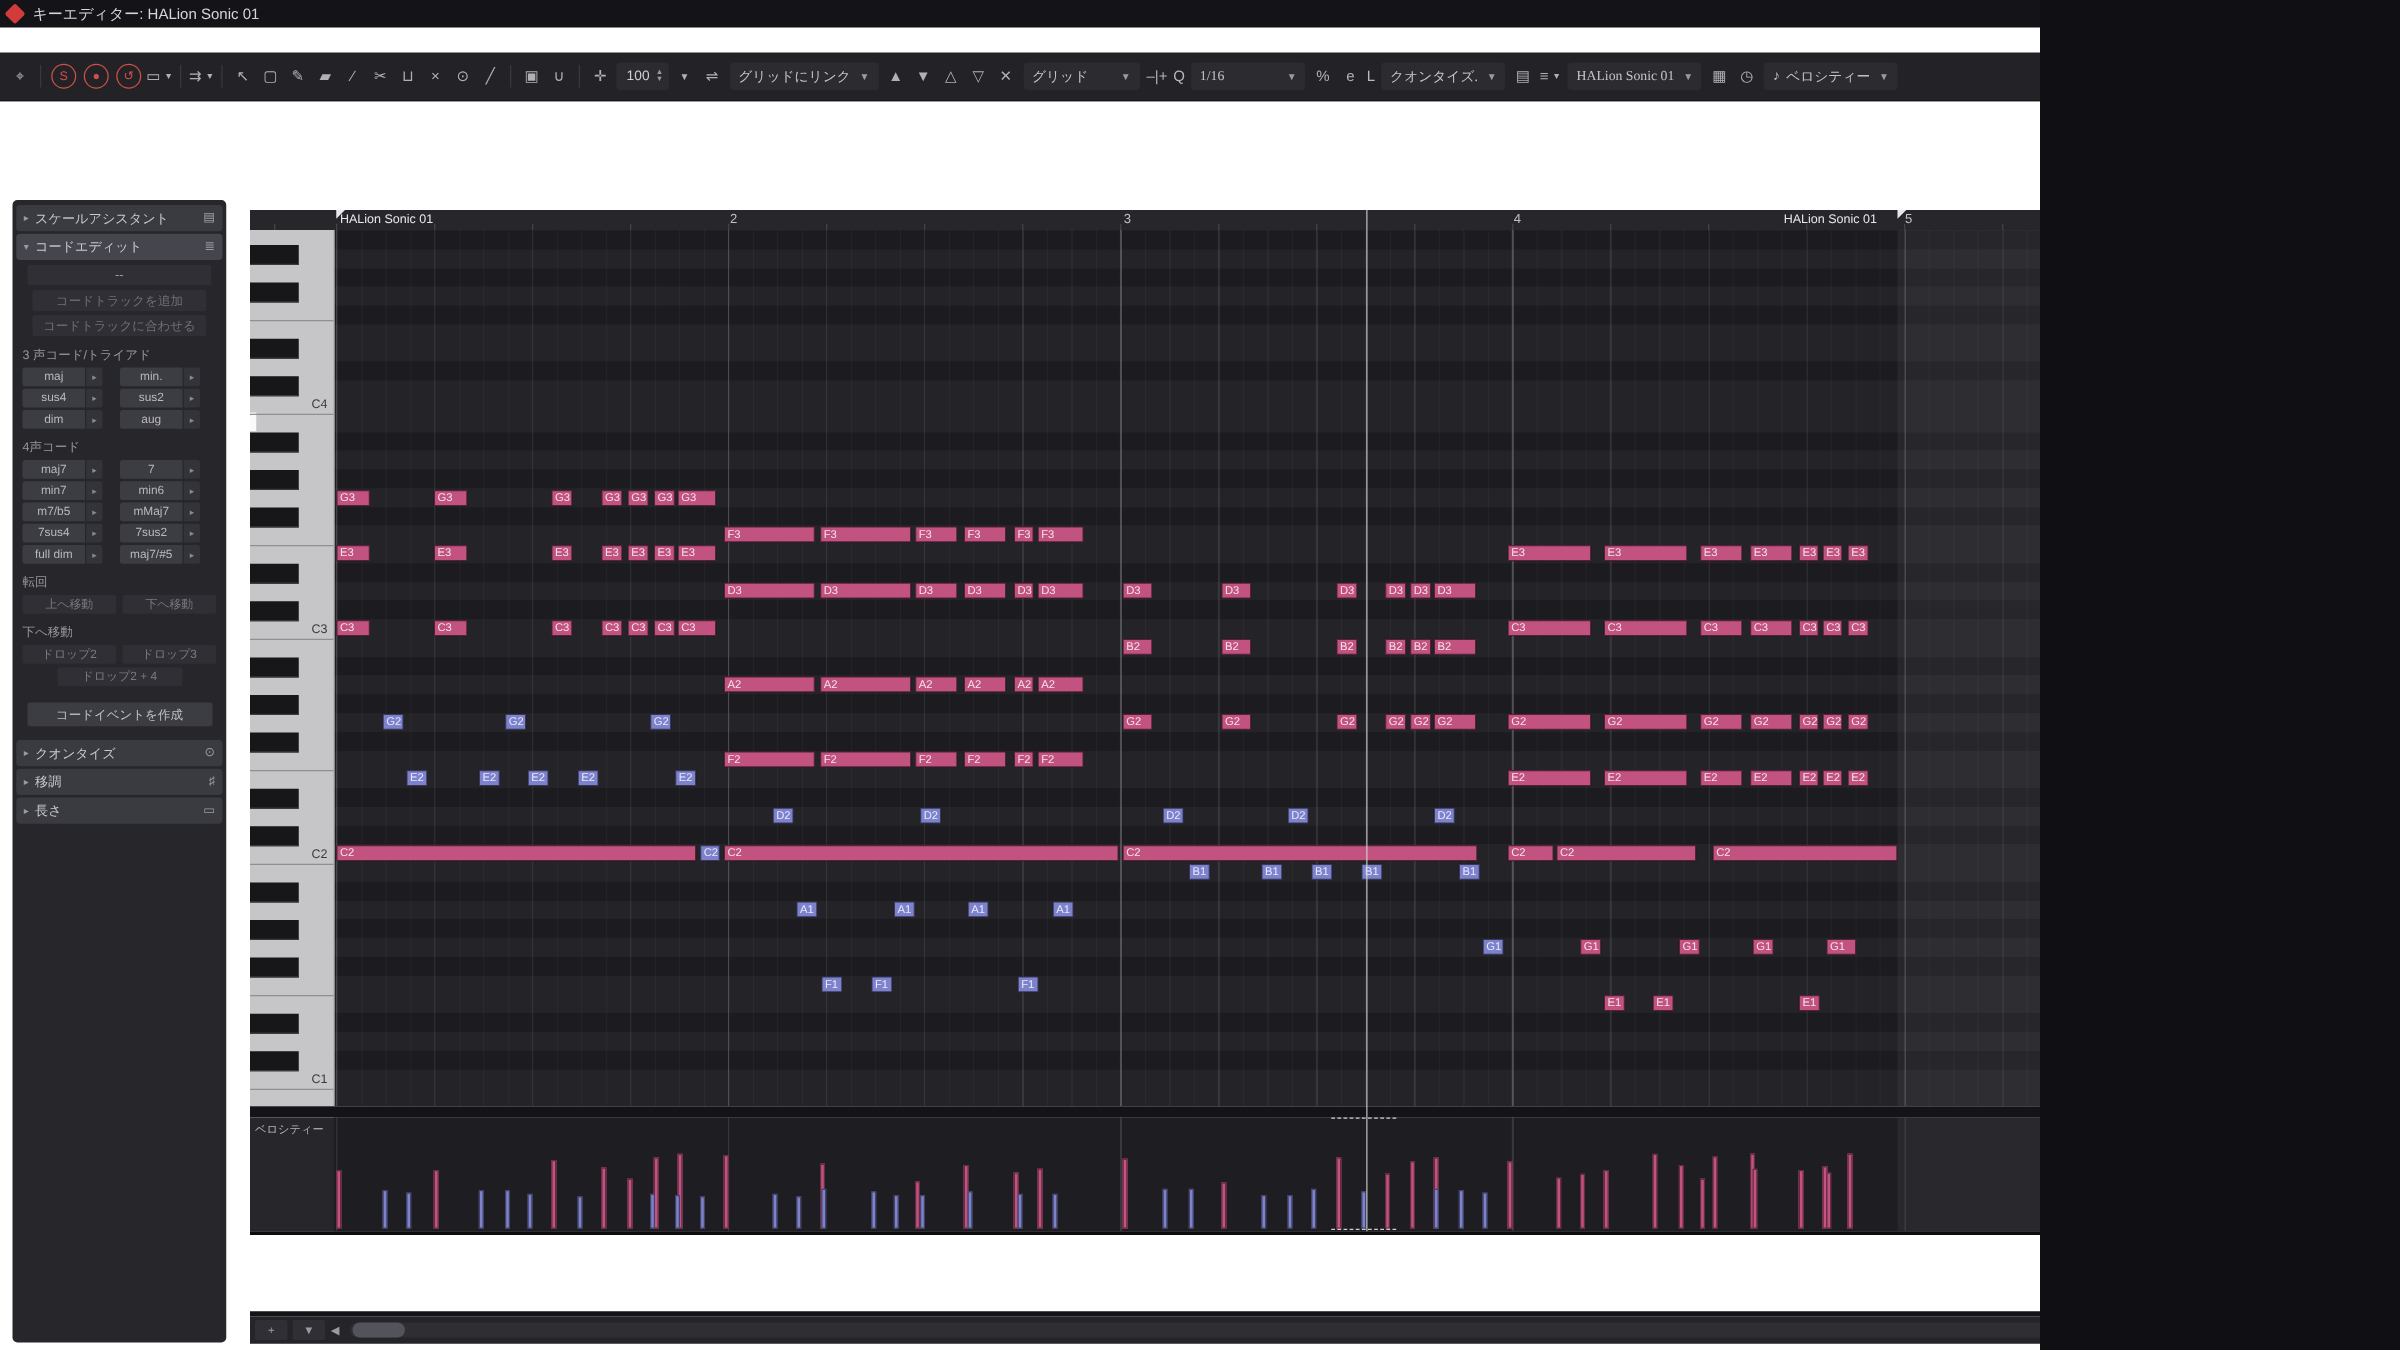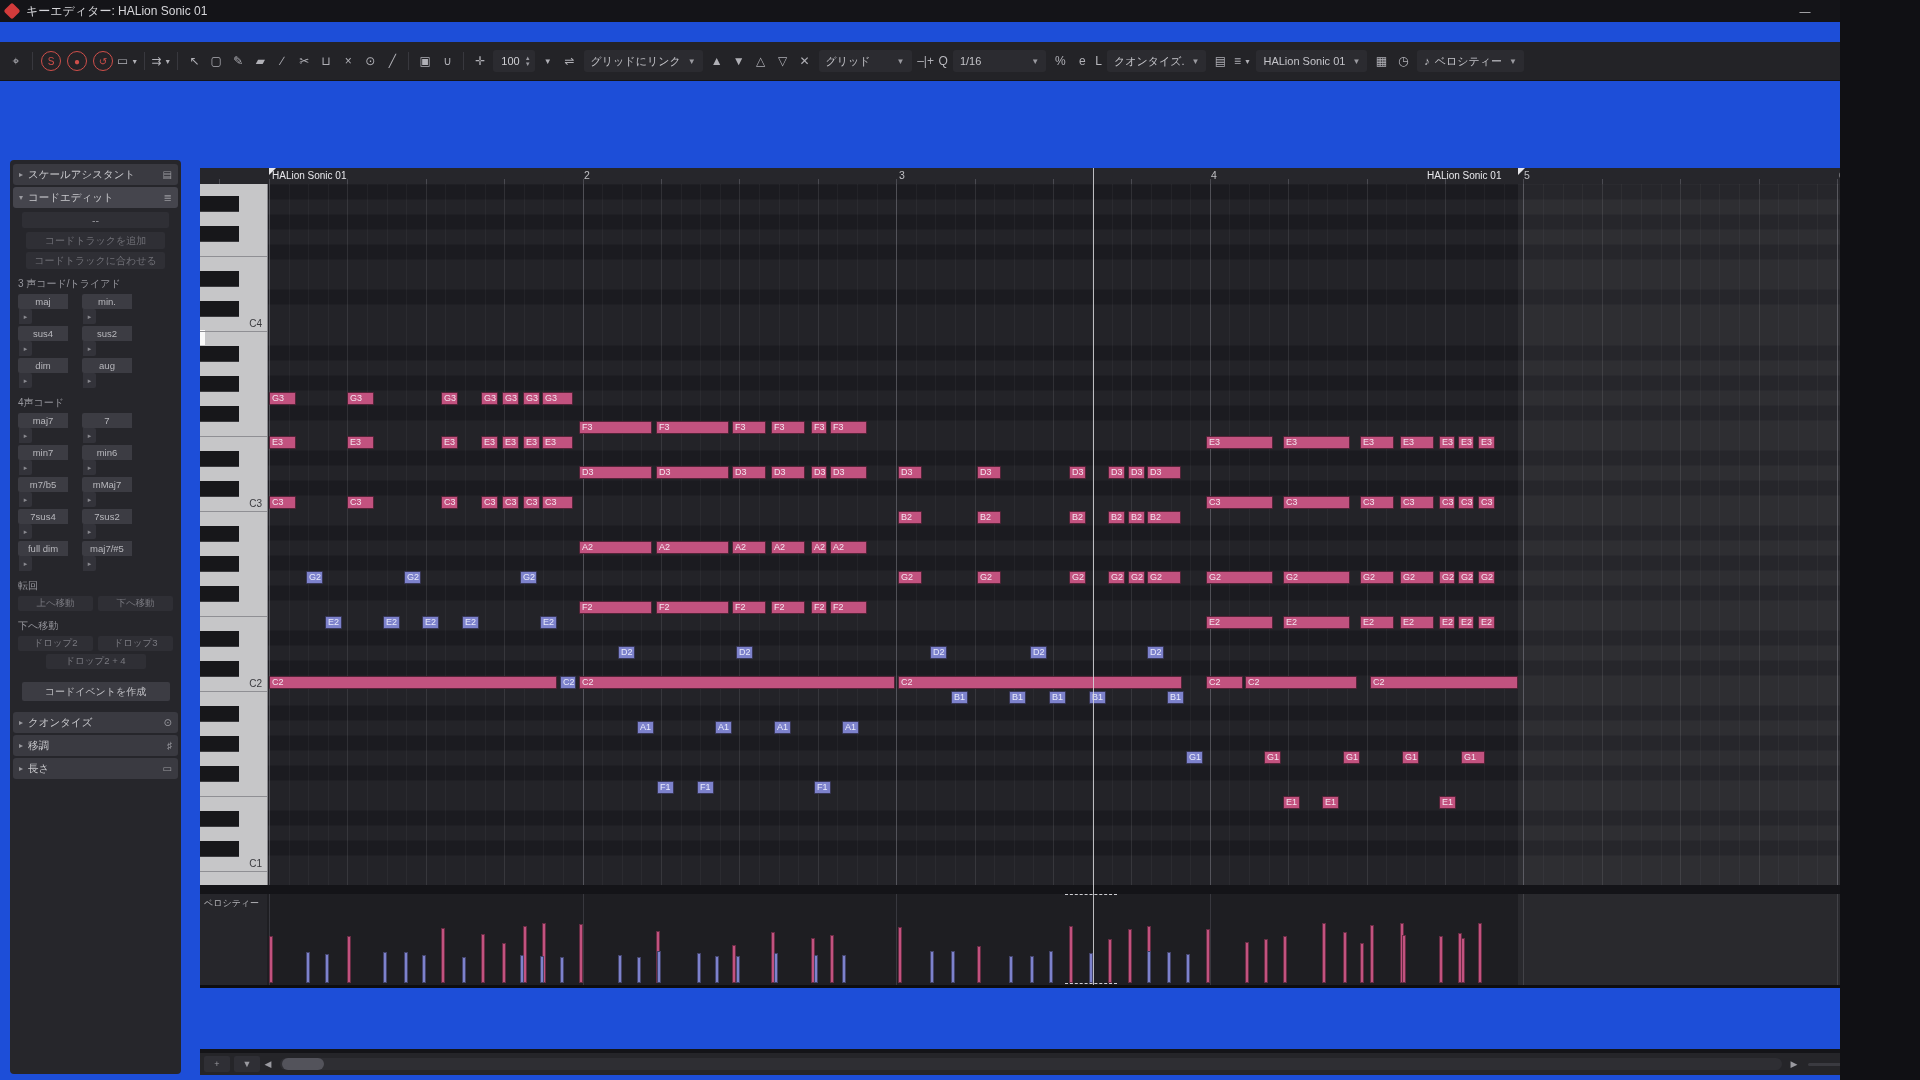--- a/index.html
+++ b/index.html
@@ -1,18 +1,18 @@
 <!DOCTYPE html>
 <html style="--pink: #c2527f; --blue: #7d82cc;"><head>
 <meta charset="utf-8">
 <title>Key Editor</title>
 <style>
   html,body{margin:0;padding:0;width:1920px;height:1080px;overflow:hidden;background:#101014;
     font-family:"Liberation Sans","DejaVu Sans",sans-serif;}
-  .screen{position:relative;width:1840px;height:1080px;background:#1d4ed8;overflow:hidden;}
+  .screen{position:relative;width:1632px;height:1080px;background:#ffffff;overflow:hidden;}
 
   
   .titlebar{position:absolute;left:0;top:0;width:1920px;height:22px;background:#141418;
     display:flex;align-items:center;color:#d6d6da;font-size:12px;}
   .app-icon{width:12px;height:12px;margin:0 8px 0 6px;background:#d23b3b;transform:rotate(45deg);border-radius:2px;}
   .win-controls{margin-left:auto;display:flex;}
   .win-btn{width:46px;height:22px;display:flex;align-items:center;justify-content:center;color:#c8c8cc;font-size:11px;}
   .win-btn:last-child{font-size:13px;}
 
   
@@ -21,21 +21,21 @@
   .menu-item{padding:0 12px;height:20px;display:flex;align-items:center;}
 
   
   .toolbar{position:absolute;left:0;top:42px;width:1920px;height:38px;background:#232327;
     border-bottom:1px solid #151518;display:flex;align-items:center;font-size:11px;color:#b8b8bd;}
   .tb-icon{min-width:20px;height:20px;display:flex;align-items:center;justify-content:center;margin:0 1px;font-size:12px;color:#b0b0b6;}
   .tb-sep{width:1px;height:18px;background:#38383e;margin:0 5px;}
   .tb-red{width:18px;height:18px;border-radius:50%;border:1px solid #cf4f4a;color:#cf4f4a;
     display:flex;align-items:center;justify-content:center;font-size:10px;margin:0 3px;}
   .tb-combo{background:#2b2b30;border-radius:3px;height:22px;display:flex;align-items:center;
-    padding:0 7px;margin:0 3px;color:#c4c4c9;}
+    padding:0 7px;margin:0 3px;color:#c4c4c9;font-family:Liberation Serif, serif;}
   .tb-combo .dd{margin-left:7px;font-size:8px;color:#9a9aa0;}
   .tb-spin{background:#2b2b30;border-radius:3px;height:22px;display:flex;align-items:center;padding:0 4px 0 8px;margin:0 2px;color:#d0d0d4;}
   .spin-arrows{display:flex;flex-direction:column;font-size:6px;line-height:6px;margin-left:5px;color:#9a9aa0;}
   .tb-letter{font-size:12px;color:#b8b8bd;margin:0 2px;}
   .tb-flex{flex:1;}
 
   
   .infobar{position:absolute;left:0;top:80px;width:1920px;height:24px;background:#232327;display:flex;align-items:center;}
   .info-row{display:flex;gap:2px;margin-left:698px;}
   .pill{background:#1c1c21;border-radius:3px;height:18px;display:flex;align-items:center;padding:0 10px;font-size:10.5px;}
@@ -53,21 +53,21 @@
   .insp-header{height:21px;margin:2px 3px;background:#3a3a41;border-radius:3px;display:flex;
     align-items:center;padding:0 6px;color:#cacace;}
   .insp-header .tri{font-size:8px;margin-right:5px;color:#9a9aa0;}
   .insp-header .hicon{margin-left:auto;font-size:10px;color:#9a9aa0;}
   .chord-display{height:16px;margin:4px 12px;background:#2f2f35;border-radius:2px;display:flex;
     align-items:center;justify-content:center;color:#9a9aa0;}
   .dim-btn{display:block;height:17px;margin:3px 16px;width:139px;background:#2f2f35;border:none;
     border-radius:2px;color:#6f6f76;font-size:10px;font-family:inherit;}
   .insp-label{margin:8px 8px 3px 8px;color:#96969d;font-size:10px;}
   .chord-row{display:flex;margin:2px 8px;gap:14px;}
-  .chord-cell{display:flex;flex-direction:column;}
+  .chord-cell{display:flex;}
   .chord-btn{width:50px;height:15px;background:#3c3c43;border-radius:2px 0 0 2px;display:flex;
     align-items:center;justify-content:center;color:#b8b8bd;font-size:9.5px;}
   .chord-arrow{width:13px;height:15px;background:#33333a;border-radius:0 2px 2px 0;display:flex;
     align-items:center;justify-content:center;color:#8a8a90;font-size:7px;margin-left:1px;}
   .pair{display:flex;gap:5px;margin:3px 8px;}
   .pair button{flex:1;height:15px;background:#2f2f35;border:none;border-radius:2px;color:#7a7a81;font-size:9.5px;font-family:inherit;}
   .centerrow{display:flex;justify-content:center;margin:3px 8px;}
   .centerrow button{width:100px;height:15px;background:#2f2f35;border:none;border-radius:2px;color:#7a7a81;font-size:9.5px;font-family:inherit;}
   .centerrow button.create{width:148px;height:19px;background:#3c3c43;color:#c0c0c5;font-size:10px;margin-top:10px;margin-bottom:8px;}
 

